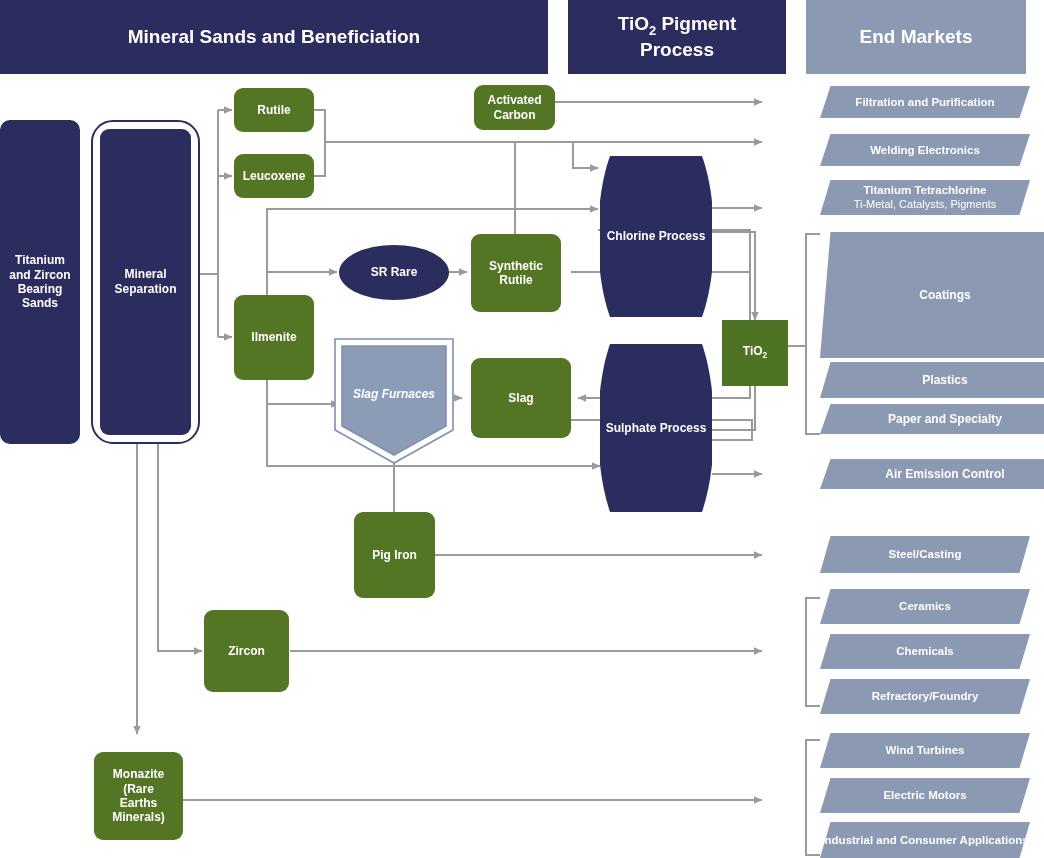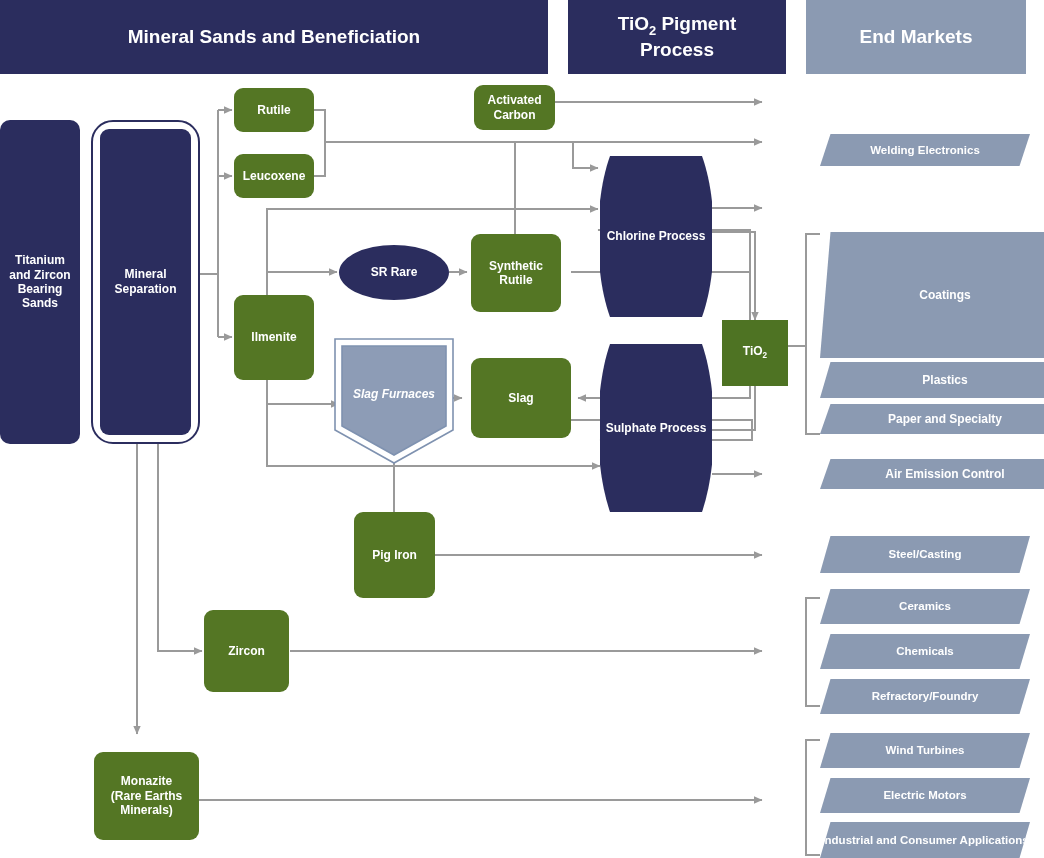--- a/index.html
+++ b/index.html
@@ -188,21 +188,21 @@
   </div>
 
   <div class="node green" style="left:234px; top:295px; width:80px; height:85px; font-size:12px;">
     <span>Ilmenite</span>
   </div>
 
   <div class="node green" style="left:204px; top:610px; width:85px; height:82px; font-size:12px;">
     <span>Zircon</span>
   </div>
 
-  <div class="node green" style="left:94px; top:752px; width:105px; height:88px; font-size:12px; padding:0 10px;">
+  <div class="node green" style="left:94px; top:752px; width:89px; height:88px; font-size:12px; padding:0 10px;">
     <span>Monazite (Rare Earths Minerals)</span>
   </div>
 
   <div class="node green" style="left:474px; top:85px; width:81px; height:45px; font-size:12px; padding:0 4px;">
     <span>Activated Carbon</span>
   </div>
 
   <div class="node navy-pill" style="left:339px; top:245px; width:110px; height:55px; font-size:12px;">
     <span>SR Rare</span>
   </div>
@@ -238,25 +238,34 @@
     <svg width="112" height="170" viewBox="0 0 112 170">
       <path d="M10,1 H102 C118,47 118,123 102,169 H10 C-6,123 -6,47 10,1 Z" fill="#2b2d5e"></path>
     </svg>
     <div class="lbl">Sulphate Process</div>
   </div>
 
   <div class="node green-sq" style="left:722px; top:320px; width:66px; height:66px; font-size:12px;">
     <span><span>TiO</span><sub>2</sub></span>
   </div>
 
+  <div class="pgram" style="left:820px; top:86px; width:210px; height:32px; font-size:11.5px;">
+    <span>Filtration and Purification</span>
+  </div>
 
   <div class="pgram" style="left:820px; top:134px; width:210px; height:32px; font-size:11.5px;">
     <span>Welding Electronics</span>
   </div>
 
+  <div class="pgram" style="left:820px; top:180px; width:210px; height:35px; font-size:11.5px;">
+    <span class="two-line">
+      <span>Titanium Tetrachlorine</span>
+      <span class="sub">Ti-Metal, Catalysts, Pigments</span>
+    </span>
+  </div>
 
   <div class="pgram" style="left:820px; top:232px; width:250px; height:126px; font-size:12px; clip-path:polygon(4.2% 0%,100% 0%,95.8% 100%,0% 100%);">
     <span>Coatings</span>
   </div>
 
   <div class="pgram" style="left:820px; top:362px; width:250px; height:36px; font-size:12px; clip-path:polygon(4.2% 0%,100% 0%,95.8% 100%,0% 100%);">
     <span>Plastics</span>
   </div>
 
   <div class="pgram" style="left:820px; top:404px; width:250px; height:30px; font-size:12px; clip-path:polygon(4.2% 0%,100% 0%,95.8% 100%,0% 100%);">

